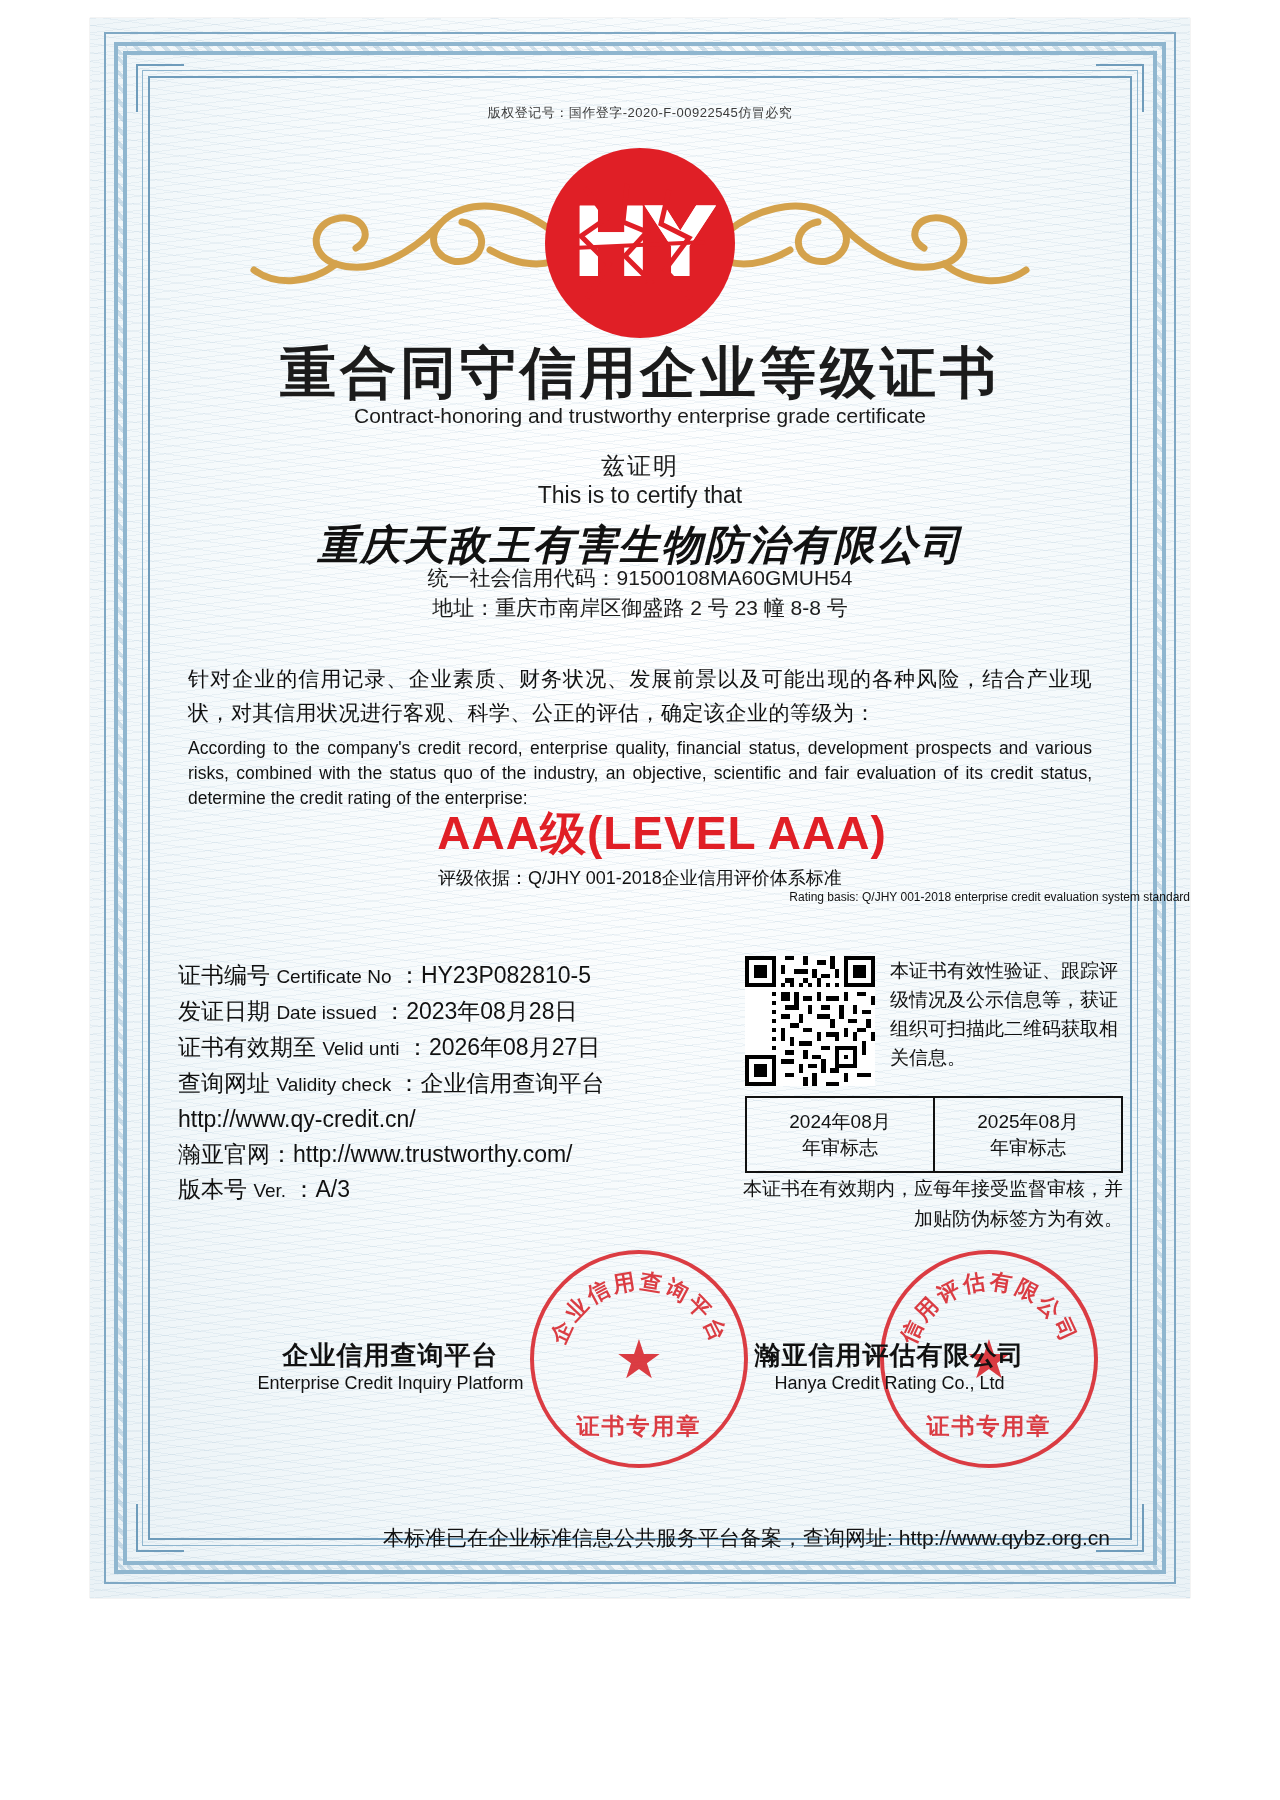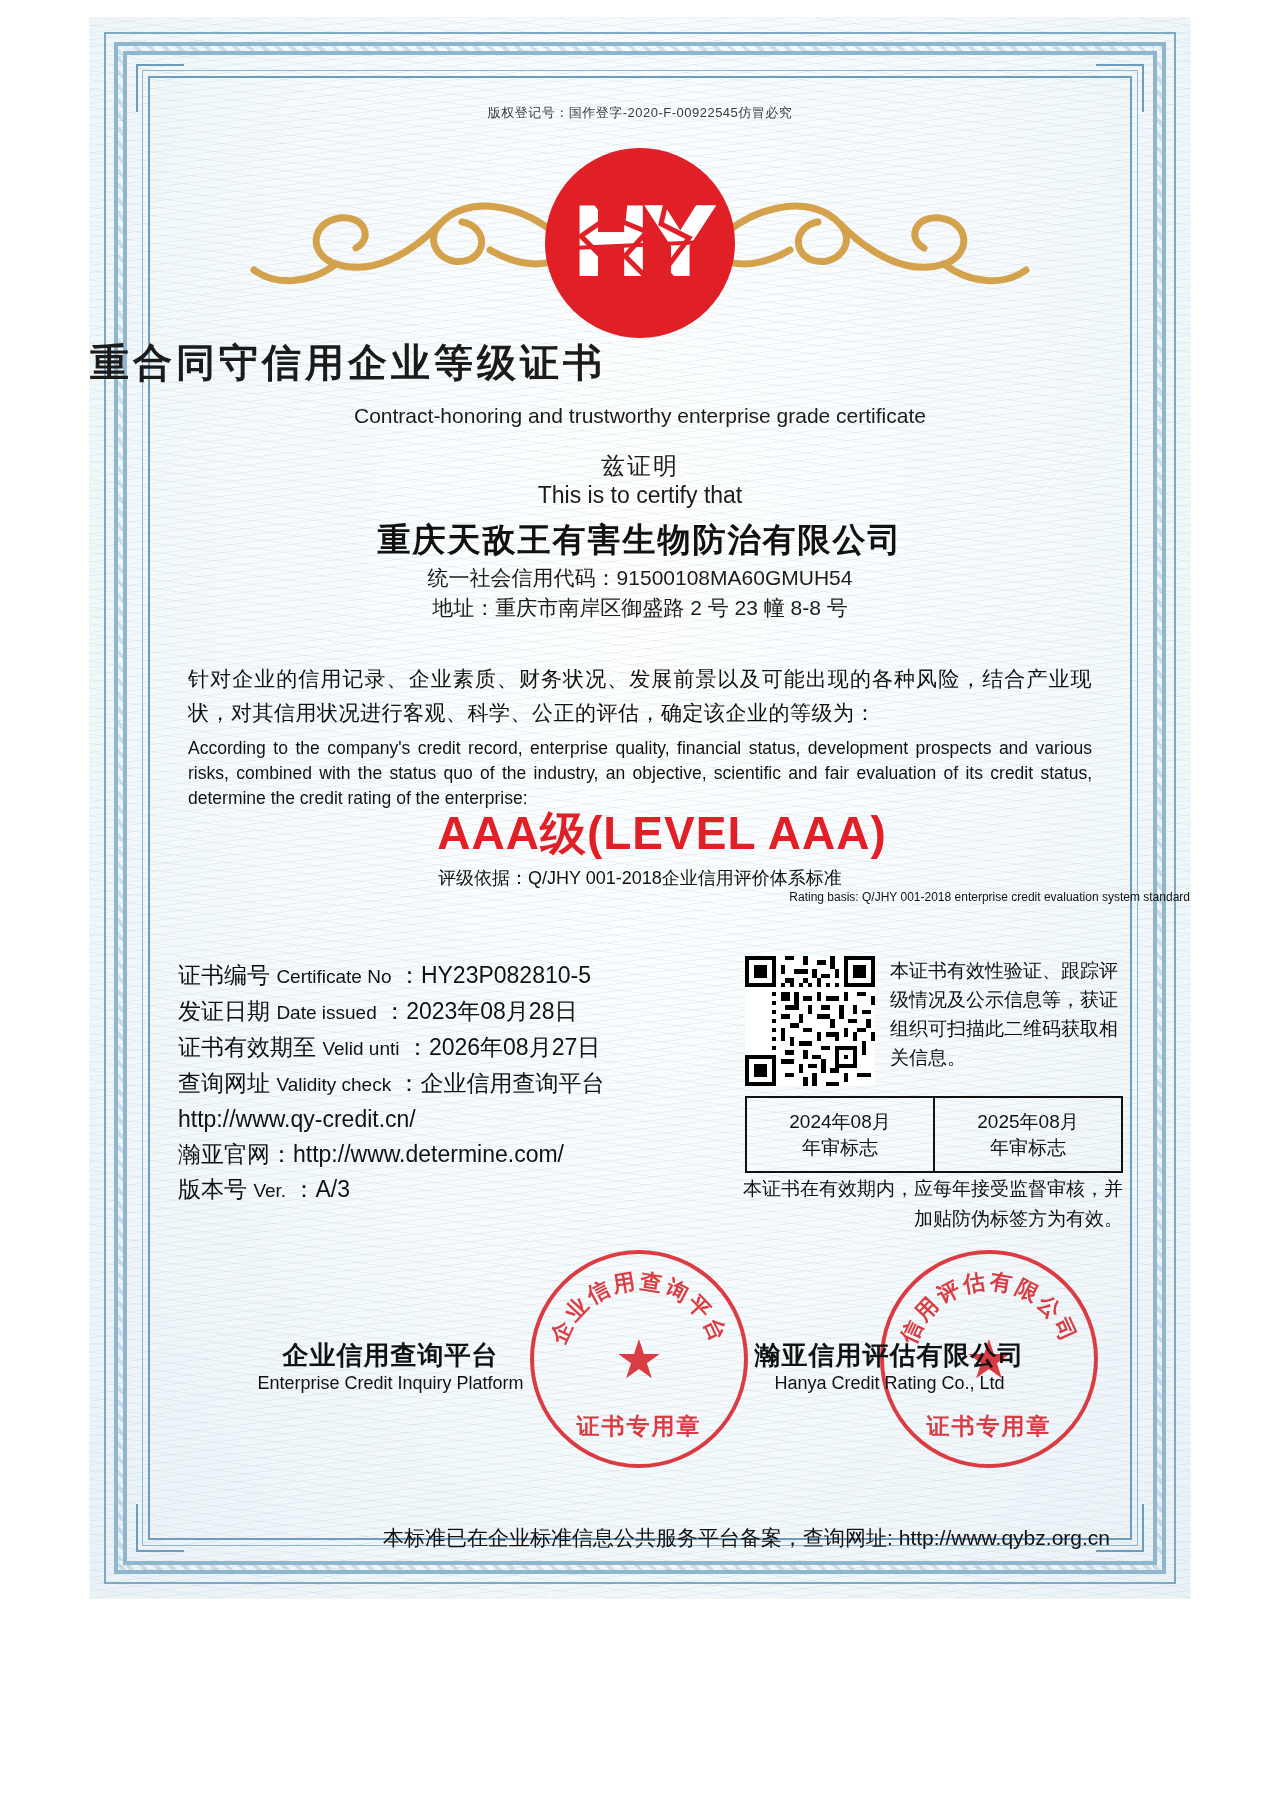--- a/index.html
+++ b/index.html
@@ -109,39 +109,39 @@
   }
   
   .logo .crack{
     position:absolute;left:50%;top:50%;width:150px;height:130px;
     transform:translate(-50%,-50%);
     pointer-events:none;
   }
 
   
   .title-cn{
-    position:absolute;top:318px;left:0;right:0;
-    font-size:39px;font-weight:bold;color:#1b1b1b;letter-spacing:4px;
+    position:absolute;top:318px;left:0;right:0;text-align:center;
+    font-size:56px;font-weight:bold;color:#1b1b1b;letter-spacing:4px;
     font-family:"DejaVu Sans","Liberation Sans",sans-serif;
   }
   .title-en{
     position:absolute;top:386px;left:0;right:0;text-align:center;
     font-size:21px;color:#1b1b1b;
   }
   .certify-cn{
     position:absolute;top:432px;left:0;right:0;text-align:center;
     font-size:24px;color:#1b1b1b;letter-spacing:2px;
   }
   .certify-en{
     position:absolute;top:464px;left:0;right:0;text-align:center;
     font-size:23px;color:#1b1b1b;
   }
   .company{
     position:absolute;top:500px;left:0;right:0;text-align:center;
-    font-size:33px;font-weight:bold;color:#111;letter-spacing:2px;
+    font-size:41px;font-weight:bold;color:#111;letter-spacing:2px;font-style:italic;
   }
   .credit-code{
     position:absolute;top:546px;left:0;right:0;text-align:center;
     font-size:21px;color:#1b1b1b;
   }
   .address{
     position:absolute;top:576px;left:0;right:0;text-align:center;
     font-size:21px;color:#1b1b1b;
   }
 
@@ -333,21 +333,21 @@
         <span>证书有效期至</span>
         <span class="lab-en">Velid unti</span>
         <span>：2026年08月27日</span>
       </div>
       <div class="row">
         <span>查询网址</span>
         <span class="lab-en">Validity check</span>
         <span>：企业信用查询平台</span>
       </div>
       <div class="row">http://www.qy-credit.cn/</div>
-      <div class="row">瀚亚官网：http://www.determine.com/</div>
+      <div class="row">瀚亚官网：http://www.trustworthy.com/</div>
       <div class="row">
         <span>版本号</span>
         <span class="lab-en">Ver.</span>
         <span>：A/3</span>
       </div>
     </div>
 
     <div class="qr">
       <svg width="130" height="130" viewBox="0 0 29 29" shape-rendering="crispEdges">
         <rect width="29" height="29" fill="#ffffff"></rect>

